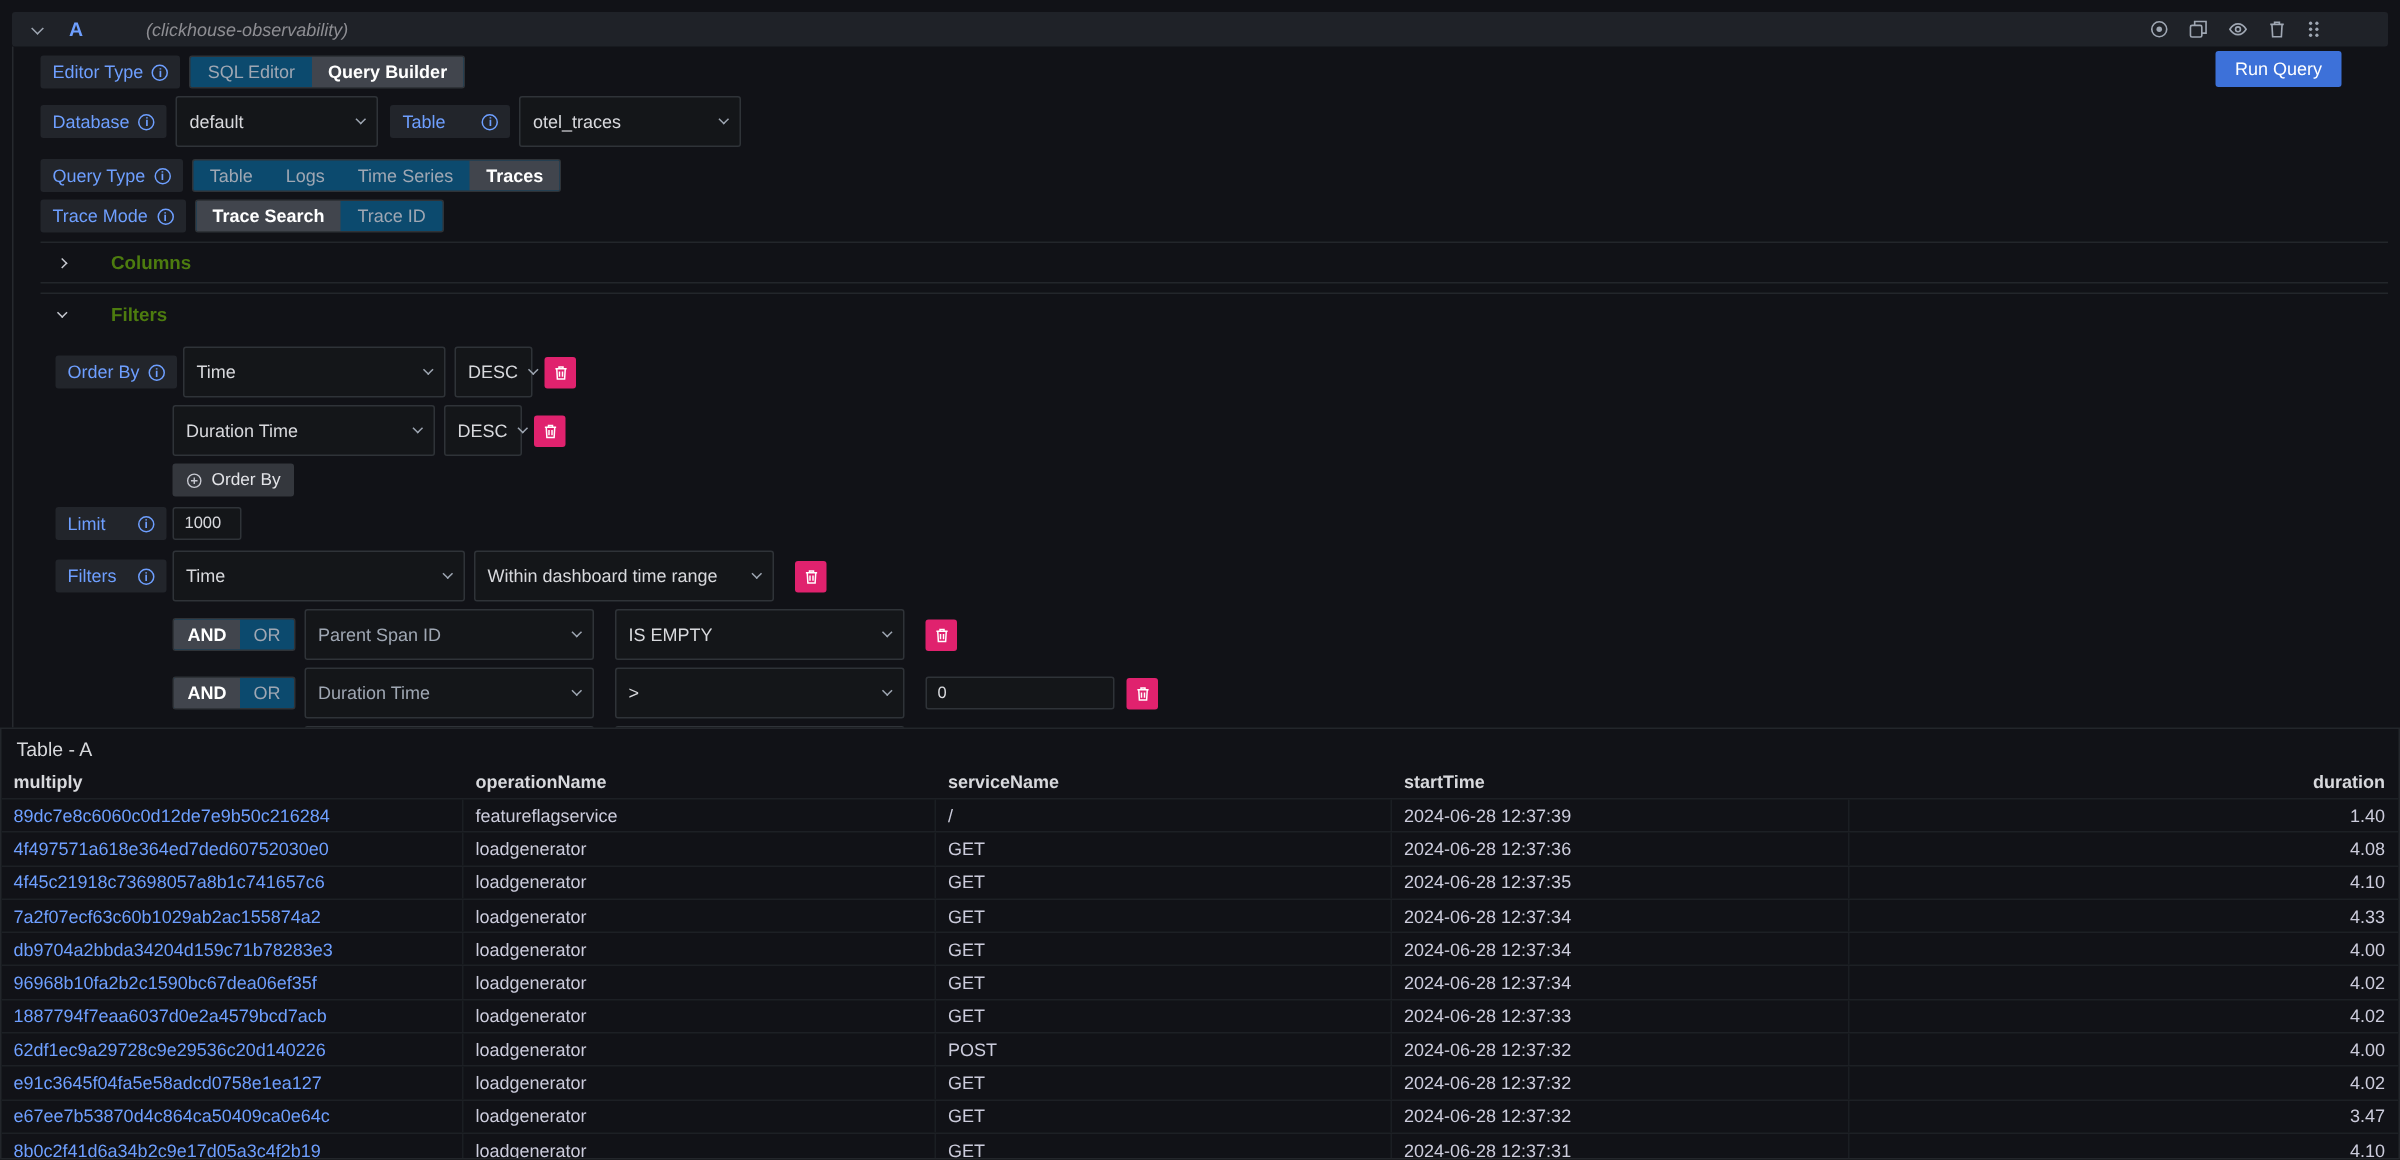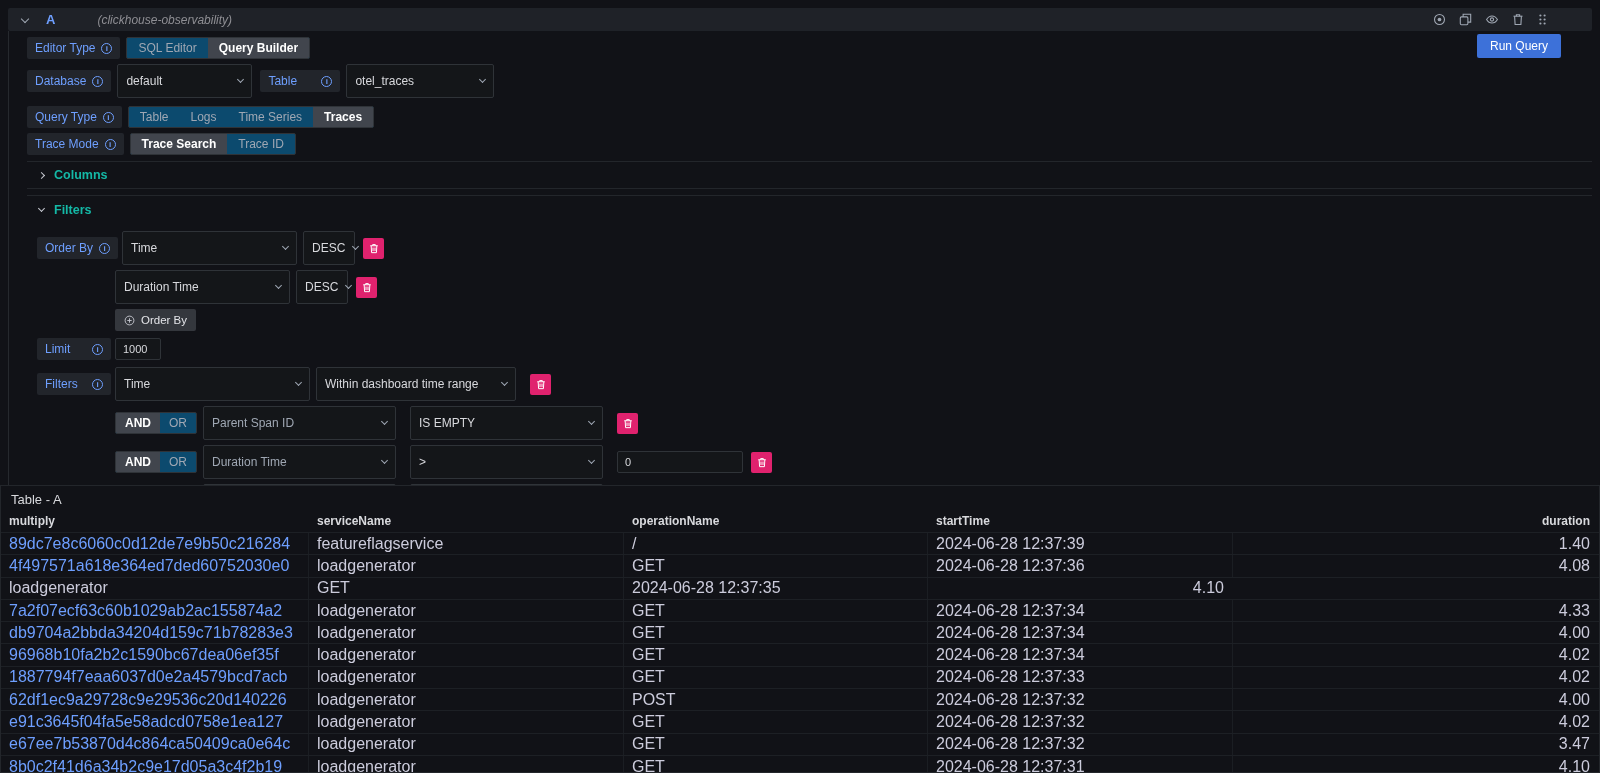--- a/index.html
+++ b/index.html
@@ -38,21 +38,21 @@
   .tinput { height:22px; background:#141619; border:1px solid #2f3338; border-radius:2px; color:#d8d9dd;
     font-size:11px; padding:0 7px; font-family:"Liberation Sans", sans-serif; }
 
   .btn-danger { width:21px; height:21px; background:#e0226e; border:none; border-radius:2px; display:inline-flex;
     align-items:center; justify-content:center; cursor:pointer; flex:none; }
 
   .btn-ghost { display:inline-flex; align-items:center; gap:6px; height:22px; background:#34373d; border:none;
     border-radius:2px; color:#e3e4e8; font-size:11.5px; font-weight:500; padding:0 9px; cursor:pointer; }
 
   .sect-head { display:flex; align-items:center; height:28px; border-top:1px solid #23262b; margin-top:6px;
-    font-size:12.5px; font-weight:600; color:#14b8a6; cursor:pointer; padding-left:12px; }
+    font-size:12.5px; font-weight:600; color:#4d7c0f; cursor:pointer; padding-left:12px;gap:20px; }
   .sect-head .car-right { width:5px; height:5px; border-right:1.3px solid #c7c9d1; border-bottom:1.3px solid #c7c9d1; transform:rotate(-45deg); margin-right:10px; }
   .sect-head .car-down  { width:5px; height:5px; border-right:1.3px solid #c7c9d1; border-bottom:1.3px solid #c7c9d1; transform:rotate(45deg); margin-right:10px; margin-top:-3px; }
   .sect-head.bordered-b { border-bottom:1px solid #23262b; }
 
   .filters-content { padding:8px 0 10px 10px; }
   .flabel { min-width:74px; margin-right:4px; }
   .indent { margin-left:78px; }
 
   .sqlrow { display:flex; align-items:flex-start; margin-top:10px; padding-left:0; }
   .sql-box { flex:1; margin-right:22px; border:1px solid #2f3338; border-radius:2px; background:#13151a;
@@ -63,21 +63,21 @@
 
   
   .table-panel { position:absolute; left:0; right:0; top:485px; bottom:0; background:#111217;
     border:1px solid #23262b; overflow:hidden; }
   .tp-title { height:24px; display:flex; align-items:center; padding:2px 10px 0; font-size:13px; font-weight:500; color:#d8d9dd; }
   .tgrid-head, .trow { display:grid; grid-template-columns:308px 315px 304px 305px 1fr; }
   .tgrid-head { height:22px; }
   .th { display:flex; align-items:center; font-size:12px; font-weight:600; color:#d8d9dd; padding:0 0 0 8px; cursor:pointer; }
   .th.right, .tc.right { justify-content:flex-end; text-align:right; padding-right:9px; }
   .trow { height:22.3px; border-top:1px solid #1d2025; }
-  .tc { display:flex; align-items:center; font-size:16px; color:#ccccdc; padding:0 0 0 8px;
+  .tc { display:flex; align-items:center; font-size:12px; color:#ccccdc; padding:0 0 0 8px;
     border-right:1px solid #1b1e23; overflow:hidden; white-space:nowrap; }
   .tc:last-child { border-right:none; }
   .link { color:#6e9fff; cursor:pointer; }
 
   .icon-gray { color:#9fa7b3; }
 </style>
 </head>
 <body>
 
 <div class="query-section">
@@ -381,22 +381,22 @@
       <span>Query inspector</span>
     </button>
   </div>
 </div>
 
 <div class="table-panel">
   <div class="tp-title">Table - A</div>
 
   <div class="tgrid-head">
     <div class="th">multiply</div>
+    <div class="th">operationName</div>
     <div class="th">serviceName</div>
-    <div class="th">operationName</div>
     <div class="th">startTime</div>
     <div class="th right">duration</div>
   </div>
 
   <div class="trow">
     <div class="tc">
         <span class="link">89dc7e8c6060c0d12de7e9b50c216284</span>
       </div>
     <div class="tc">featureflagservice</div>
     <div class="tc">/</div>
@@ -406,20 +406,23 @@
   <div class="trow">
     <div class="tc">
         <span class="link">4f497571a618e364ed7ded60752030e0</span>
       </div>
     <div class="tc">loadgenerator</div>
     <div class="tc">GET</div>
     <div class="tc">2024-06-28 12:37:36</div>
     <div class="tc right">4.08</div>
   </div>
   <div class="trow">
+    <div class="tc">
+        <span class="link">4f45c21918c73698057a8b1c741657c6</span>
+      </div>
     <div class="tc">loadgenerator</div>
     <div class="tc">GET</div>
     <div class="tc">2024-06-28 12:37:35</div>
     <div class="tc right">4.10</div>
   </div>
   <div class="trow">
     <div class="tc">
         <span class="link">7a2f07ecf63c60b1029ab2ac155874a2</span>
       </div>
     <div class="tc">loadgenerator</div>

